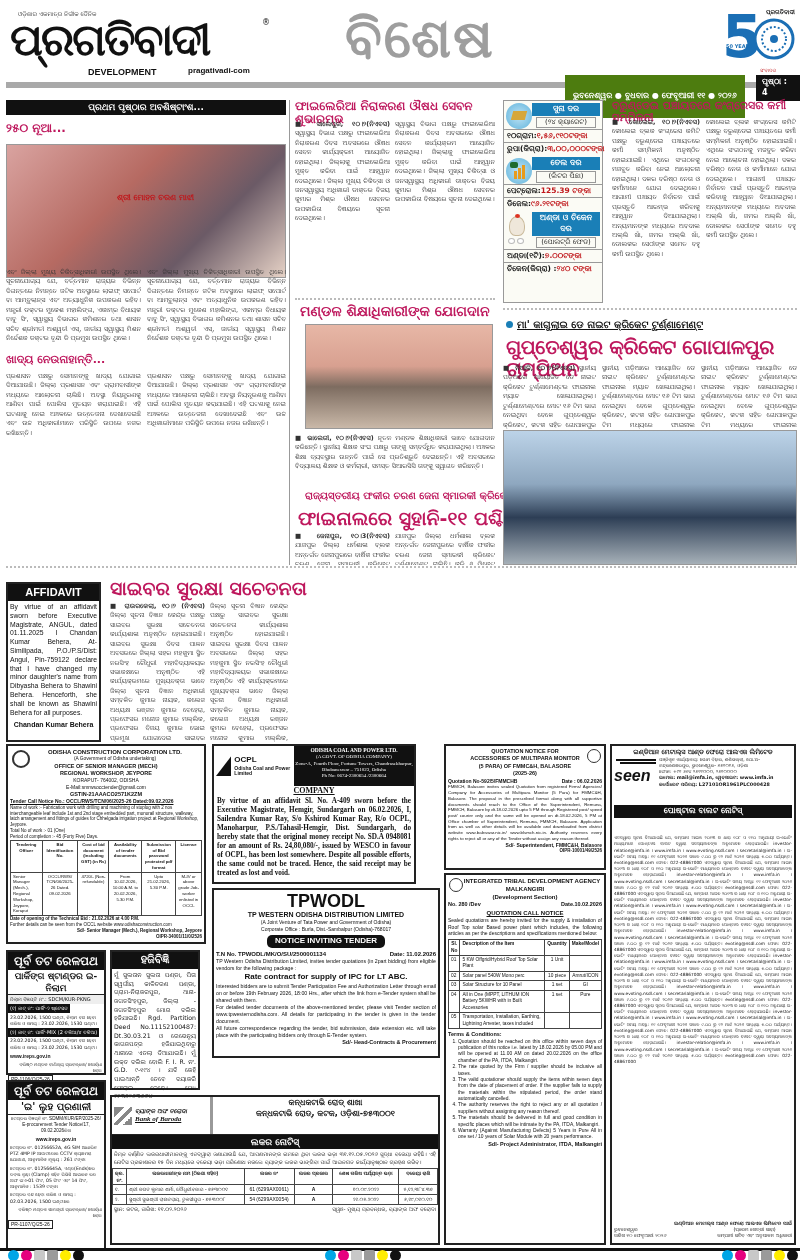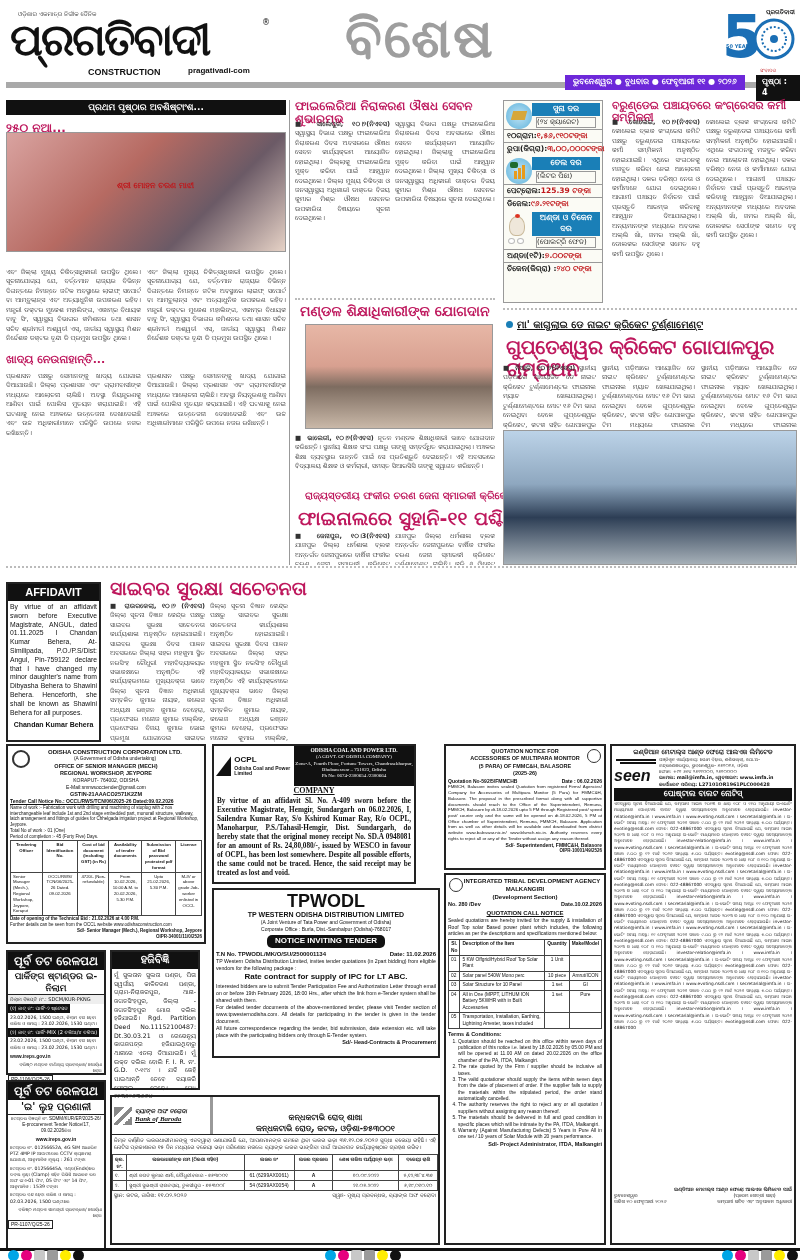--- a/index.html
+++ b/index.html
@@ -6,71 +6,71 @@
 body{width:800px;height:1260px;background:#fff;font-family:"DejaVu Sans",sans-serif;color:#111;position:relative;overflow:hidden;font-size:7px;line-height:1.35}
 .abs{position:absolute}
 .masthead-tag{left:18px;top:10px;font-size:6px;color:#333}
 .logo{left:10px;top:18px;font-family:"DejaVu Serif",serif;font-weight:bold;font-size:44px;letter-spacing:-2px;color:#111;line-height:1}
 .logo-sub{left:88px;top:66px;font-family:"Liberation Sans",sans-serif;font-weight:bold;font-size:9px}
 .logo-web{left:188px;top:66px;font-family:"Liberation Sans",sans-serif;font-weight:bold;font-size:8px}
 .reg{left:262px;top:18px;font-size:8px}
 .section-title{left:345px;top:12px;font-family:"DejaVu Sans",sans-serif;font-size:54px;font-weight:bold;color:#9e9e9e;line-height:1;letter-spacing:2px}
 .jubilee{left:720px;top:5px;width:78px;height:72px}
 .grey-rule{left:6px;top:82px;width:788px;height:6px;background:#a9a9a9}
-.dateline{left:565px;top:75px;background:#6d28d9;color:#fff;font-size:8px;padding:2px 8px;font-weight:bold}
+.dateline{left:565px;top:75px;background:#4d7c0f;color:#fff;font-size:8px;padding:16px 8px;font-weight:bold}
 .pageno{left:756px;top:75px;background:#111;color:#fff;font-size:8px;padding:2px 6px;font-weight:bold}
 .black-bar{background:#111;color:#fff;font-weight:bold;text-align:center}
 .head{font-weight:bold;color:#be185d;line-height:1.1}
 .col-text{font-size:6.5px;color:#333;line-height:1.45;text-align:justify}
 .photo{background:linear-gradient(135deg,#d9a3a0,#b66a62 40%,#6b5a66 70%,#e6d2c6);border:1px solid #999}
 .box{border:1px solid #222}
 .rule-v{width:1px;background:#999}
 .dotted-h{height:2px;border-top:2px dotted #bbb}
 table{border-collapse:collapse;width:100%}
 td,th{border:1px solid #444;padding:1px 2px;font-size:5.5px;vertical-align:top;font-family:"Liberation Sans",sans-serif}
 th{font-weight:bold;text-align:center}
 .eng{font-family:"Liberation Sans",sans-serif}
 .ser{font-family:"Liberation Serif",serif}
 .cmyk span{display:inline-block;width:11px;height:11px;border-radius:50%;margin-right:2px}
 .rates{border:1px solid #999;background:#fbfbf5}
 .rate-hd{background:#1a7fb7;color:#fff;font-weight:bold;font-size:8px;text-align:center;padding:1px}
-.rate-sub{font-size:7px;border:1px solid #999;margin:1px 4px}
+.rate-sub{font-size:7px;text-align:center;border:1px solid #999;margin:1px 4px}
 .rate-row{font-size:7.5px;font-weight:bold;border-top:1px solid #999;padding:1px 3px}
 .rate-row .v{color:#c0161a}
 .icon-circle{border-radius:50%;background:radial-gradient(circle,#bfe3f4,#5fb3dc);}
 .bullet{display:inline-block;width:7px;height:7px;border-radius:50%;background:#1a7fb7;margin-right:4px}
 </style>
 </head>
 <body>
 
 <div class="abs masthead-tag">ଓଡ଼ିଶାର ଏକମାତ୍ର ନିର୍ଭୀକ ଦୈନିକ</div>
 <div class="abs logo">ପ୍ରଗତିବାଦୀ</div>
 <div class="abs reg">®</div>
-<div class="abs logo-sub">CONSTRUCTION</div>
+<div class="abs logo-sub">DEVELOPMENT</div>
 <div class="abs logo-web">pragativadi-com</div>
 <div class="abs section-title">ବିଶେଷ</div>
 <div class="abs jubilee">
   <svg width="78" height="72" viewBox="0 0 78 72">
     <text x="2" y="52" font-size="58" font-weight="bold" fill="#1b6fb5" font-family="DejaVu Sans, sans-serif">5</text>
     <circle cx="54" cy="34" r="19" fill="#fff" stroke="#1b6fb5" stroke-width="3"></circle>
     <circle cx="54" cy="34" r="12" fill="none" stroke="#1b6fb5" stroke-width="2" stroke-dasharray="2 2"></circle>
     <circle cx="54" cy="34" r="4" fill="#1b6fb5"></circle>
     <rect x="44" y="2" width="32" height="8" fill="#fff"></rect>
     <text x="46" y="9" font-size="6" fill="#111" font-weight="bold" font-family="DejaVu Sans, sans-serif">ପ୍ରଗତିବାଦୀ</text>
   </svg>
   <div class="abs" style="left:6px;top:38px;font-size:5px;font-weight:bold;color:#1b6fb5">50 YEARS</div>
   <div class="abs" style="left:40px;top:62px;font-size:5px;color:#c0161a">ସଂବାଦର ଅଗ୍ରଗାମୀ</div>
 </div>
 <div class="abs grey-rule"></div>
 <div class="abs dateline">ଭୁବନେଶ୍ୱର ● ବୁଧବାର ● ଫେବୃଆରୀ ୧୧ ● ୨୦୨୬</div>
 <div class="abs pageno">ପୃଷ୍ଠା : 4</div>
 
 <div class="abs black-bar" style="left:6px;top:100px;width:280px;height:15px;font-size:9px;line-height:15px">ପ୍ରଥମ ପୃଷ୍ଠାର ଅବଶିଷ୍ଟାଂଶ...</div>
 <div class="abs head" style="left:6px;top:122px;font-size:12px">୨୫୦ ନୂଆ...</div>
-<div class="abs photo" style="left:6px;top:132px;width:280px;height:120px">
+<div class="abs photo" style="left:6px;top:144px;width:280px;height:134px">
   <div class="abs" style="left:110px;top:48px;font-size:8px;font-weight:bold;color:#c0161a">ଶ୍ରୀ ମୋହନ ଚରଣ ମାଝୀ</div>
 </div>
 <div class="abs col-text" style="left:6px;top:268px;width:135px;height:80px;overflow:hidden">ଏବଂ ଜିଲ୍ଲା ମୁଖ୍ୟ ଚିକିତ୍ସାଧିକାରୀ ଉପସ୍ଥିତ ଥିଲେ। ସୂଚନାଯୋଗ୍ୟ ଯେ, ବର୍ତ୍ତମାନ ରାଜ୍ୟର ବିଭିନ୍ନ ଦିଗନ୍ତରେ ନିମନ୍ତେ ଜଟିଳ ଅବସ୍ଥାରେ ଲାଇଫ୍ ସପୋର୍ଟ ବା ଆମ୍ବୁଲାନ୍ସ ଏବଂ ଅତ୍ୟାଧୁନିକ ଉପକରଣ ରହିବ। ମନ୍ତ୍ରୀ ଡକ୍ଟର ମୁକେଶ ମହାଲିଙ୍ଗ, ଏକାମ୍ର ବିଧାୟକ ବାବୁ ସିଂ, ସ୍ୱାସ୍ଥ୍ୟ ବିଭାଗର କମିଶନର ତଥା ଶାସନ ସଚିବ ଶ୍ରୀମତୀ ଅଶ୍ୱତୀ ଏସ୍, ଜାତୀୟ ସ୍ୱାସ୍ଥ୍ୟ ମିଶନ ନିର୍ଦ୍ଦେଶକ ଡକ୍ଟର ବୃନ୍ଦା ଡି ପ୍ରମୁଖ ଉପସ୍ଥିତ ଥିଲେ।</div>
 <div class="abs col-text" style="left:147px;top:268px;width:139px;height:80px;overflow:hidden">ଏବଂ ଜିଲ୍ଲା ମୁଖ୍ୟ ଚିକିତ୍ସାଧିକାରୀ ଉପସ୍ଥିତ ଥିଲେ। ସୂଚନାଯୋଗ୍ୟ ଯେ, ବର୍ତ୍ତମାନ ରାଜ୍ୟର ବିଭିନ୍ନ ଦିଗନ୍ତରେ ନିମନ୍ତେ ଜଟିଳ ଅବସ୍ଥାରେ ଲାଇଫ୍ ସପୋର୍ଟ ବା ଆମ୍ବୁଲାନ୍ସ ଏବଂ ଅତ୍ୟାଧୁନିକ ଉପକରଣ ରହିବ। ମନ୍ତ୍ରୀ ଡକ୍ଟର ମୁକେଶ ମହାଲିଙ୍ଗ, ଏକାମ୍ର ବିଧାୟକ ବାବୁ ସିଂ, ସ୍ୱାସ୍ଥ୍ୟ ବିଭାଗର କମିଶନର ତଥା ଶାସନ ସଚିବ ଶ୍ରୀମତୀ ଅଶ୍ୱତୀ ଏସ୍, ଜାତୀୟ ସ୍ୱାସ୍ଥ୍ୟ ମିଶନ ନିର୍ଦ୍ଦେଶକ ଡକ୍ଟର ବୃନ୍ଦା ଡି ପ୍ରମୁଖ ଉପସ୍ଥିତ ଥିଲେ।</div>
 <div class="abs head" style="left:6px;top:354px;font-size:11px">ଖାଦ୍ୟ ନେଉନାହାନ୍ତି...</div>
 <div class="abs col-text" style="left:6px;top:372px;width:135px;height:186px;overflow:hidden">ପ୍ରଶାସନ ପକ୍ଷରୁ ସେମାନଙ୍କୁ ଖାଦ୍ୟ ଯୋଗାଇ ଦିଆଯାଉଛି। ଜିଲ୍ଲା ପ୍ରଶାସନ ଏବଂ ଗ୍ରାମବାସୀଙ୍କ ମଧ୍ୟରେ ଆଲୋଚନା ଚାଲିଛି। ଅବସ୍ଥା ନିୟନ୍ତ୍ରଣକୁ ଆଣିବା ପାଇଁ ପୋଲିସ ମୁତୟନ କରାଯାଇଛି। ଏହି ଘଟଣାକୁ ନେଇ ଅଞ୍ଚଳରେ ଉତ୍ତେଜନା ଦେଖାଦେଇଛି ଏବଂ ଉଚ୍ଚ ଅଧିକାରୀମାନେ ପରିସ୍ଥିତି ଉପରେ ନଜର ରଖିଛନ୍ତି।</div>
 <div class="abs col-text" style="left:147px;top:372px;width:139px;height:186px;overflow:hidden">ପ୍ରଶାସନ ପକ୍ଷରୁ ସେମାନଙ୍କୁ ଖାଦ୍ୟ ଯୋଗାଇ ଦିଆଯାଉଛି। ଜିଲ୍ଲା ପ୍ରଶାସନ ଏବଂ ଗ୍ରାମବାସୀଙ୍କ ମଧ୍ୟରେ ଆଲୋଚନା ଚାଲିଛି। ଅବସ୍ଥା ନିୟନ୍ତ୍ରଣକୁ ଆଣିବା ପାଇଁ ପୋଲିସ ମୁତୟନ କରାଯାଇଛି। ଏହି ଘଟଣାକୁ ନେଇ ଅଞ୍ଚଳରେ ଉତ୍ତେଜନା ଦେଖାଦେଇଛି ଏବଂ ଉଚ୍ଚ ଅଧିକାରୀମାନେ ପରିସ୍ଥିତି ଉପରେ ନଜର ରଖିଛନ୍ତି।</div>
 <div class="abs rule-v" style="left:289px;top:100px;height:465px"></div>
 
 <div class="abs head" style="left:295px;top:100px;font-size:12px;width:200px">ଫାଇଲେରିଆ ନିରାକରଣ ଔଷଧ ସେବନ ଶୁଭାରମ୍ଭ</div>
@@ -262,25 +262,26 @@
 
 <div class="abs box" style="left:110px;top:1095px;width:330px;height:150px;border:2px solid #222">
   <div style="display:flex;height:38px;border-bottom:1px solid #222">
     <div style="width:98px;padding:2px;display:flex;align-items:center">
       <div style="width:18px;height:18px;background:linear-gradient(135deg,#888 0 30%,#fff 30% 45%,#888 45% 60%,#fff 60% 75%,#888 75%);margin-right:3px"></div>
       <div>
         <div style="font-size:6px;font-style:italic;font-weight:bold">ବ୍ୟାଙ୍କ ଅଫ ବରୋଦା</div>
         <div class="ser" style="font-size:7px;font-style:italic;font-weight:bold;text-decoration:underline">Bank of Baroda</div>
       </div>
     </div>
-    <div style="flex:1;text-align:center;border-left:3px solid #999;padding-top:16px">
+    <div style="flex:1;text-align:center;border-left:3px solid #999;padding-top:1px">
       <div style="font-size:8px;font-weight:bold">କନ୍ଧକଟାଭି ରୋଡ୍ ଶାଖା</div>
       <div style="font-size:8px;font-weight:bold">କନ୍ଧକଟାଭି ରୋଡ୍, କଟକ, ଓଡ଼ିଶା-୭୫୩୦୦୧</div>
     </div>
   </div>
+  <div class="black-bar" style="font-size:9px;padding:1px 0">ଲକର ନୋଟିସ୍</div>
   <div style="font-size:5.5px;padding:2px;text-align:justify;line-height:1.35">ନିମ୍ନ ବର୍ଣ୍ଣିତ ଲକରଧାରୀମାନଙ୍କୁ ଏତଦ୍ୱାରା ଜଣାଯାଉଛି ଯେ, ଆପଣମାନଙ୍କ ନାମରେ ଥିବା ଲକର ଭଡ଼ା ୩୧.୧୨.୦୫.୨୦୨୬ ସୁଦ୍ଧା ବକେୟା ରହିଛି। ଏହି ନୋଟିସ ପ୍ରକାଶନର ୧୫ ଦିନ ମଧ୍ୟରେ ବକେୟା ଭଡ଼ା ପରିଶୋଧ ନକଲେ ବ୍ୟାଙ୍କ ଲକର ଭାଙ୍ଗିବା ପାଇଁ ଆଇନଗତ କାର୍ଯ୍ୟାନୁଷ୍ଠାନ ଗ୍ରହଣ କରିବ।</div>
   <table>
     <tbody>
         <tr>
       <th style="font-size:5px;width:14px">କ୍ର. ନଂ.</th>
       <th style="font-size:5px">ଲକରଧାରୀଙ୍କ ନାମ (ଠିକଣା ସହିତ)</th>
       <th style="font-size:5px">ଲକର ନଂ</th>
       <th style="font-size:5px">ଲକର ପ୍ରକାର</th>
       <th style="font-size:5px">ଶେଷ ତାରିଖ ପର୍ଯ୍ୟନ୍ତ ଭଡ଼ା</th>
       <th style="font-size:5px">ବକେୟା ରାଶି</th>
@@ -395,21 +396,21 @@
       <div style="position:absolute;left:6px;top:5px;width:36px;height:2px;background:#111"></div>
       <span>seen</span>
     </div>
     <div style="flex:1">
       <div style="font-size:4.6px">ପଞ୍ଜିକୃତ କାର୍ଯ୍ୟାଳୟ: ଭୋମ ବିହାର, ଶଶିଭଲ୍ଲା, ପୋ.ଅ- ଚନ୍ଦ୍ରଶେଖରପୁର, ଭୁବନେଶ୍ୱର- ୭୫୧୦୧୬, ଓଡ଼ିଶା</div>
       <div style="font-size:4.6px">ଫୋନ: +୯୧ ୬୭୪ ୨୬୧୧୦୦୦, ୨୬୧୦୦୦୦</div>
       <div style="font-size:4.8px;font-weight:bold">ଇମେଲ: mail@imfa.in, ୱେବସାଇଟ: www.imfa.in</div>
       <div style="font-size:4.8px;font-weight:bold">କର୍ପୋରେଟ ପରିଚୟ: L27101OR1961PLC000428</div>
     </div>
   </div>
-  <div class="black-bar" style="font-size:8px;padding:1px 0;margin:0 0">ପୋଷ୍ଟାଲ ବାଲଟ ନୋଟିସ୍</div>
+  <div class="black-bar" style="font-size:8px;padding:1px 0;margin:17px 0">ପୋଷ୍ଟାଲ ବାଲଟ ନୋଟିସ୍</div>
   <div style="font-size:4.3px;text-align:justify;line-height:1.45;height:385px;overflow:hidden">
     <span>ଏତଦ୍ୱାରା ସୂଚନା ଦିଆଯାଉଛି ଯେ, କମ୍ପାନୀ ଆଇନ ୨୦୧୩ ର ଧାରା ୧୦୮ ଓ ୧୧୦ ଅନୁଯାୟୀ ଇ-ଭୋଟିଂ ମାଧ୍ୟମରେ ପୋଷ୍ଟାଲ ବାଲଟ ଦ୍ୱାରା ସଦସ୍ୟମାନଙ୍କ ଅନୁମୋଦନ ଲୋଡ଼ାଯାଉଛି। investor-relation@imfa.in । www.imfa.in । www.evoting.nsdl.com । secretarial@imfa.in । ଇ-ଭୋଟିଂ ସମୟ ଅବଧି: ୧୧ ଫେବୃଆରୀ ୨୦୨୬ ସକାଳ ୯.୦୦ ରୁ ୧୨ ମାର୍ଚ୍ଚ ୨୦୨୬ ସନ୍ଧ୍ୟା ୫.୦୦ ପର୍ଯ୍ୟନ୍ତ। evoting@nsdl.com ଫୋନ: 022-48867000</span> <span>ଏତଦ୍ୱାରା ସୂଚନା ଦିଆଯାଉଛି ଯେ, କମ୍ପାନୀ ଆଇନ ୨୦୧୩ ର ଧାରା ୧୦୮ ଓ ୧୧୦ ଅନୁଯାୟୀ ଇ-ଭୋଟିଂ ମାଧ୍ୟମରେ ପୋଷ୍ଟାଲ ବାଲଟ ଦ୍ୱାରା ସଦସ୍ୟମାନଙ୍କ ଅନୁମୋଦନ ଲୋଡ଼ାଯାଉଛି। investor-relation@imfa.in । www.imfa.in । www.evoting.nsdl.com । secretarial@imfa.in । ଇ-ଭୋଟିଂ ସମୟ ଅବଧି: ୧୧ ଫେବୃଆରୀ ୨୦୨୬ ସକାଳ ୯.୦୦ ରୁ ୧୨ ମାର୍ଚ୍ଚ ୨୦୨୬ ସନ୍ଧ୍ୟା ୫.୦୦ ପର୍ଯ୍ୟନ୍ତ। evoting@nsdl.com ଫୋନ: 022-48867000</span> <span>ଏତଦ୍ୱାରା ସୂଚନା ଦିଆଯାଉଛି ଯେ, କମ୍ପାନୀ ଆଇନ ୨୦୧୩ ର ଧାରା ୧୦୮ ଓ ୧୧୦ ଅନୁଯାୟୀ ଇ-ଭୋଟିଂ ମାଧ୍ୟମରେ ପୋଷ୍ଟାଲ ବାଲଟ ଦ୍ୱାରା ସଦସ୍ୟମାନଙ୍କ ଅନୁମୋଦନ ଲୋଡ଼ାଯାଉଛି। investor-relation@imfa.in । www.imfa.in । www.evoting.nsdl.com । secretarial@imfa.in । ଇ-ଭୋଟିଂ ସମୟ ଅବଧି: ୧୧ ଫେବୃଆରୀ ୨୦୨୬ ସକାଳ ୯.୦୦ ରୁ ୧୨ ମାର୍ଚ୍ଚ ୨୦୨୬ ସନ୍ଧ୍ୟା ୫.୦୦ ପର୍ଯ୍ୟନ୍ତ। evoting@nsdl.com ଫୋନ: 022-48867000</span> <span>ଏତଦ୍ୱାରା ସୂଚନା ଦିଆଯାଉଛି ଯେ, କମ୍ପାନୀ ଆଇନ ୨୦୧୩ ର ଧାରା ୧୦୮ ଓ ୧୧୦ ଅନୁଯାୟୀ ଇ-ଭୋଟିଂ ମାଧ୍ୟମରେ ପୋଷ୍ଟାଲ ବାଲଟ ଦ୍ୱାରା ସଦସ୍ୟମାନଙ୍କ ଅନୁମୋଦନ ଲୋଡ଼ାଯାଉଛି। investor-relation@imfa.in । www.imfa.in । www.evoting.nsdl.com । secretarial@imfa.in । ଇ-ଭୋଟିଂ ସମୟ ଅବଧି: ୧୧ ଫେବୃଆରୀ ୨୦୨୬ ସକାଳ ୯.୦୦ ରୁ ୧୨ ମାର୍ଚ୍ଚ ୨୦୨୬ ସନ୍ଧ୍ୟା ୫.୦୦ ପର୍ଯ୍ୟନ୍ତ। evoting@nsdl.com ଫୋନ: 022-48867000</span> <span>ଏତଦ୍ୱାରା ସୂଚନା ଦିଆଯାଉଛି ଯେ, କମ୍ପାନୀ ଆଇନ ୨୦୧୩ ର ଧାରା ୧୦୮ ଓ ୧୧୦ ଅନୁଯାୟୀ ଇ-ଭୋଟିଂ ମାଧ୍ୟମରେ ପୋଷ୍ଟାଲ ବାଲଟ ଦ୍ୱାରା ସଦସ୍ୟମାନଙ୍କ ଅନୁମୋଦନ ଲୋଡ଼ାଯାଉଛି। investor-relation@imfa.in । www.imfa.in । www.evoting.nsdl.com । secretarial@imfa.in । ଇ-ଭୋଟିଂ ସମୟ ଅବଧି: ୧୧ ଫେବୃଆରୀ ୨୦୨୬ ସକାଳ ୯.୦୦ ରୁ ୧୨ ମାର୍ଚ୍ଚ ୨୦୨୬ ସନ୍ଧ୍ୟା ୫.୦୦ ପର୍ଯ୍ୟନ୍ତ। evoting@nsdl.com ଫୋନ: 022-48867000</span> <span>ଏତଦ୍ୱାରା ସୂଚନା ଦିଆଯାଉଛି ଯେ, କମ୍ପାନୀ ଆଇନ ୨୦୧୩ ର ଧାରା ୧୦୮ ଓ ୧୧୦ ଅନୁଯାୟୀ ଇ-ଭୋଟିଂ ମାଧ୍ୟମରେ ପୋଷ୍ଟାଲ ବାଲଟ ଦ୍ୱାରା ସଦସ୍ୟମାନଙ୍କ ଅନୁମୋଦନ ଲୋଡ଼ାଯାଉଛି। investor-relation@imfa.in । www.imfa.in । www.evoting.nsdl.com । secretarial@imfa.in । ଇ-ଭୋଟିଂ ସମୟ ଅବଧି: ୧୧ ଫେବୃଆରୀ ୨୦୨୬ ସକାଳ ୯.୦୦ ରୁ ୧୨ ମାର୍ଚ୍ଚ ୨୦୨୬ ସନ୍ଧ୍ୟା ୫.୦୦ ପର୍ଯ୍ୟନ୍ତ। evoting@nsdl.com ଫୋନ: 022-48867000</span> <span>ଏତଦ୍ୱାରା ସୂଚନା ଦିଆଯାଉଛି ଯେ, କମ୍ପାନୀ ଆଇନ ୨୦୧୩ ର ଧାରା ୧୦୮ ଓ ୧୧୦ ଅନୁଯାୟୀ ଇ-ଭୋଟିଂ ମାଧ୍ୟମରେ ପୋଷ୍ଟାଲ ବାଲଟ ଦ୍ୱାରା ସଦସ୍ୟମାନଙ୍କ ଅନୁମୋଦନ ଲୋଡ଼ାଯାଉଛି। investor-relation@imfa.in । www.imfa.in । www.evoting.nsdl.com । secretarial@imfa.in । ଇ-ଭୋଟିଂ ସମୟ ଅବଧି: ୧୧ ଫେବୃଆରୀ ୨୦୨୬ ସକାଳ ୯.୦୦ ରୁ ୧୨ ମାର୍ଚ୍ଚ ୨୦୨୬ ସନ୍ଧ୍ୟା ୫.୦୦ ପର୍ଯ୍ୟନ୍ତ। evoting@nsdl.com ଫୋନ: 022-48867000</span> <span>ଏତଦ୍ୱାରା ସୂଚନା ଦିଆଯାଉଛି ଯେ, କମ୍ପାନୀ ଆଇନ ୨୦୧୩ ର ଧାରା ୧୦୮ ଓ ୧୧୦ ଅନୁଯାୟୀ ଇ-ଭୋଟିଂ ମାଧ୍ୟମରେ ପୋଷ୍ଟାଲ ବାଲଟ ଦ୍ୱାରା ସଦସ୍ୟମାନଙ୍କ ଅନୁମୋଦନ ଲୋଡ଼ାଯାଉଛି। investor-relation@imfa.in । www.imfa.in । www.evoting.nsdl.com । secretarial@imfa.in । ଇ-ଭୋଟିଂ ସମୟ ଅବଧି: ୧୧ ଫେବୃଆରୀ ୨୦୨୬ ସକାଳ ୯.୦୦ ରୁ ୧୨ ମାର୍ଚ୍ଚ ୨୦୨୬ ସନ୍ଧ୍ୟା ୫.୦୦ ପର୍ଯ୍ୟନ୍ତ। evoting@nsdl.com ଫୋନ: 022-48867000</span>
   </div>
   <div style="font-size:5px;font-weight:bold;text-align:right">ଇଣ୍ଡିଆନ ମେଟାଲ୍ସ ଆଣ୍ଡ ଫେରୋ ଆଲଏଜ ଲିମିଟେଡ ପାଇଁ</div>
   <div style="display:flex;justify-content:space-between;font-size:4.8px">
     <div>
         <div>ଭୁବନେଶ୍ୱର</div>
         <div>ତାରିଖ ୧୦ ଫେବୃଆରୀ ୨୦୨୬</div>
       </div>
     <div style="text-align:center">

